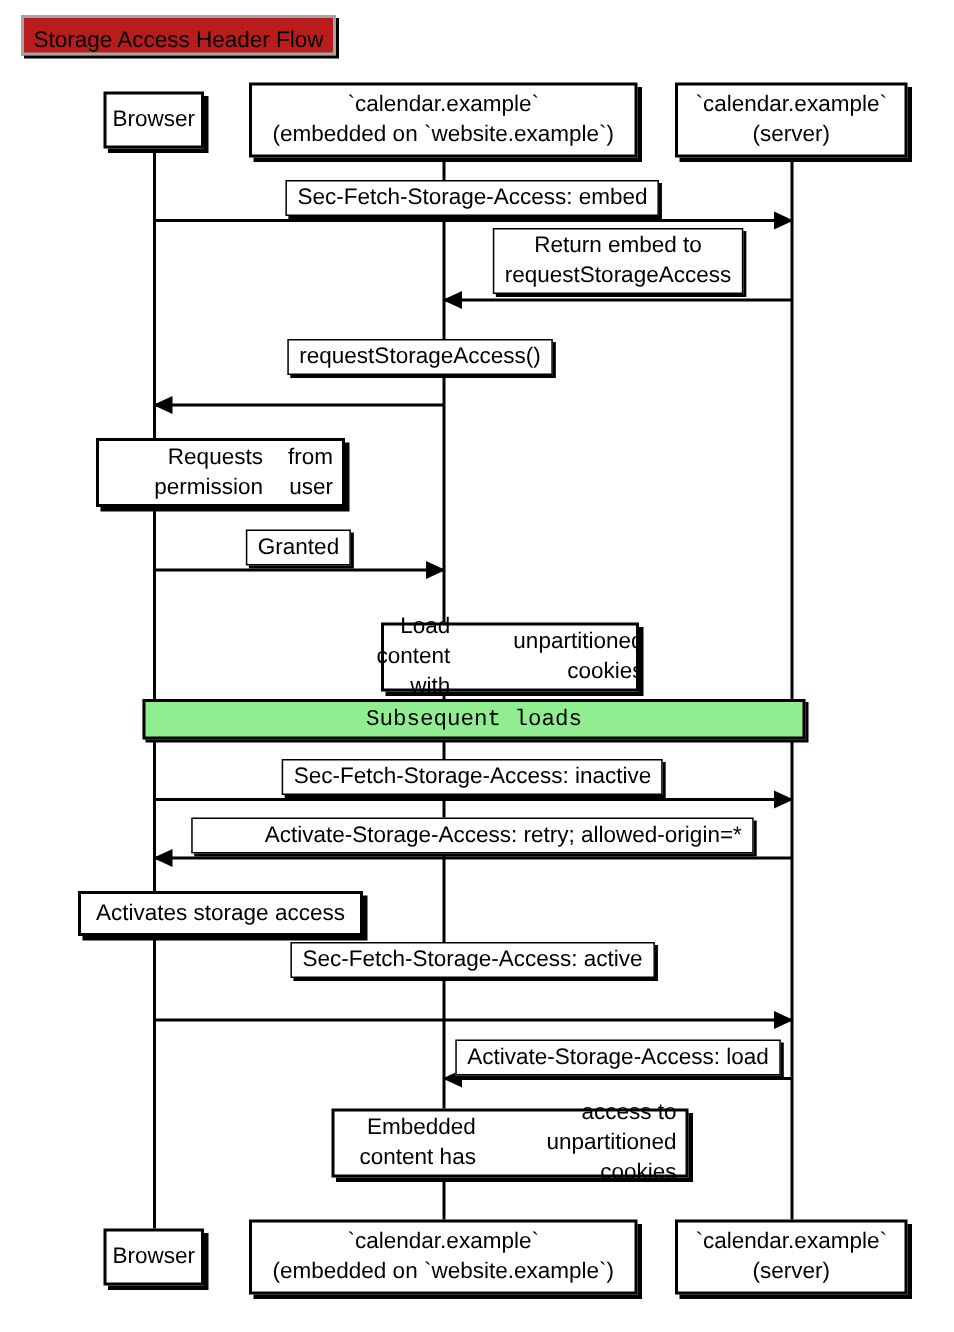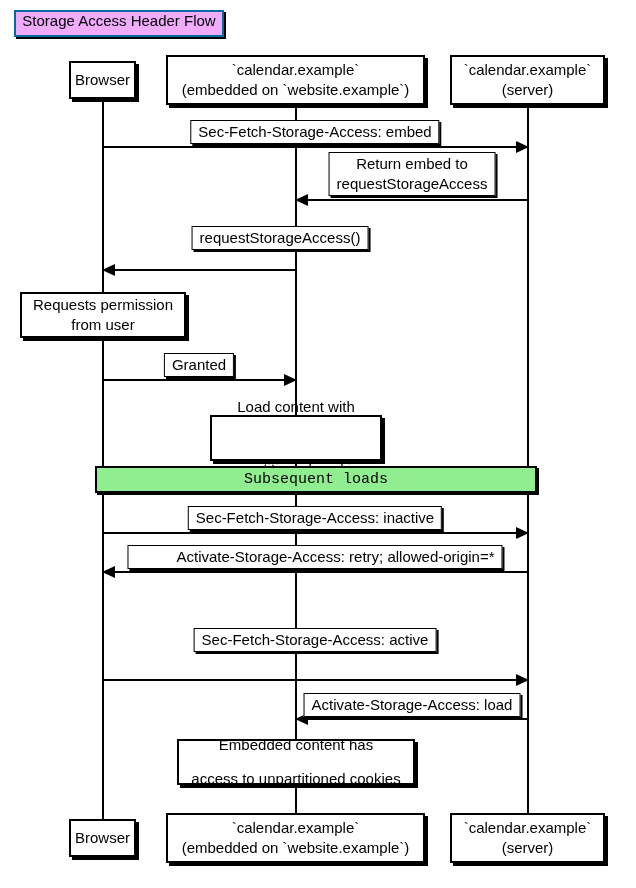--- a/index.html
+++ b/index.html
@@ -48,49 +48,50 @@
     line-height: 20px;
     z-index: 3;
     padding: 2px 6px;
   }
   .note {
     position: absolute;
     background: #fff;
     border: 2px solid #000;
     box-shadow: 3px 3px 0 #000;
     display: flex;
-    flex-direction: column;
+    flex-direction: row;
     align-items: center;
     justify-content: center;
     text-align: right;
     line-height: 20px;
     z-index: 3;
     padding: 2px 6px;
+    margin-left: 44px;
   }
   .mlabel {
     position: absolute;
     background: #fff;
     border: 1px solid #000;
     box-shadow: 2px 2px 0 #000;
     padding: 1px 7px;
     text-align: center;
     white-space: nowrap;
     transform: translateX(-50%);
     line-height: 20px;
     z-index: 3;
   }
   .title-box {
     position: absolute;
     left: 14px; top: 10px;
     width: 210px; height: 27px;
-    background: #f0abfc;
-    border: 2px solid #0369a1;
+    background: #b91c1c;
+    border: 2px solid #a3a3a3;
     box-shadow: 2px 2px 0 #000;
     display: flex;
-    align-items: flex-start;
+    align-items: flex-end;
     justify-content: center;
     z-index: 3;
   }
   .band {
     position: absolute;
     left: 95px; top: 466px;
     width: 442px; height: 27px;
     background: var(--band-color, #90EE90);
     border: 2px solid #000;
     box-shadow: 2px 2px 0 #000;
@@ -176,20 +177,23 @@
     <span class="ah"></span>
   </div>
 
   <div class="mlabel" style="left:315px; top:545px;padding-left:48px;">
     <span>Activate-Storage-Access: retry; allowed-origin=*</span>
   </div>
   <div class="arrow dir-left" style="left:103px; top:571px; width:425px;">
     <span class="ah"></span>
   </div>
 
+  <div class="note" style="left:8px; top:594px; width:190px; height:30px;">
+    <div>Activates storage access</div>
+  </div>
 
   <div class="mlabel" style="left:315px; top:628px;">
     <div>Sec-Fetch-Storage-Access: active</div>
   </div>
   <div class="arrow dir-right" style="left:103px; top:679px; width:425px;">
     <span class="ah"></span>
   </div>
 
   <div class="mlabel" style="left:412px; top:693px;">
     <span>Activate-Storage-Access: load</span>

